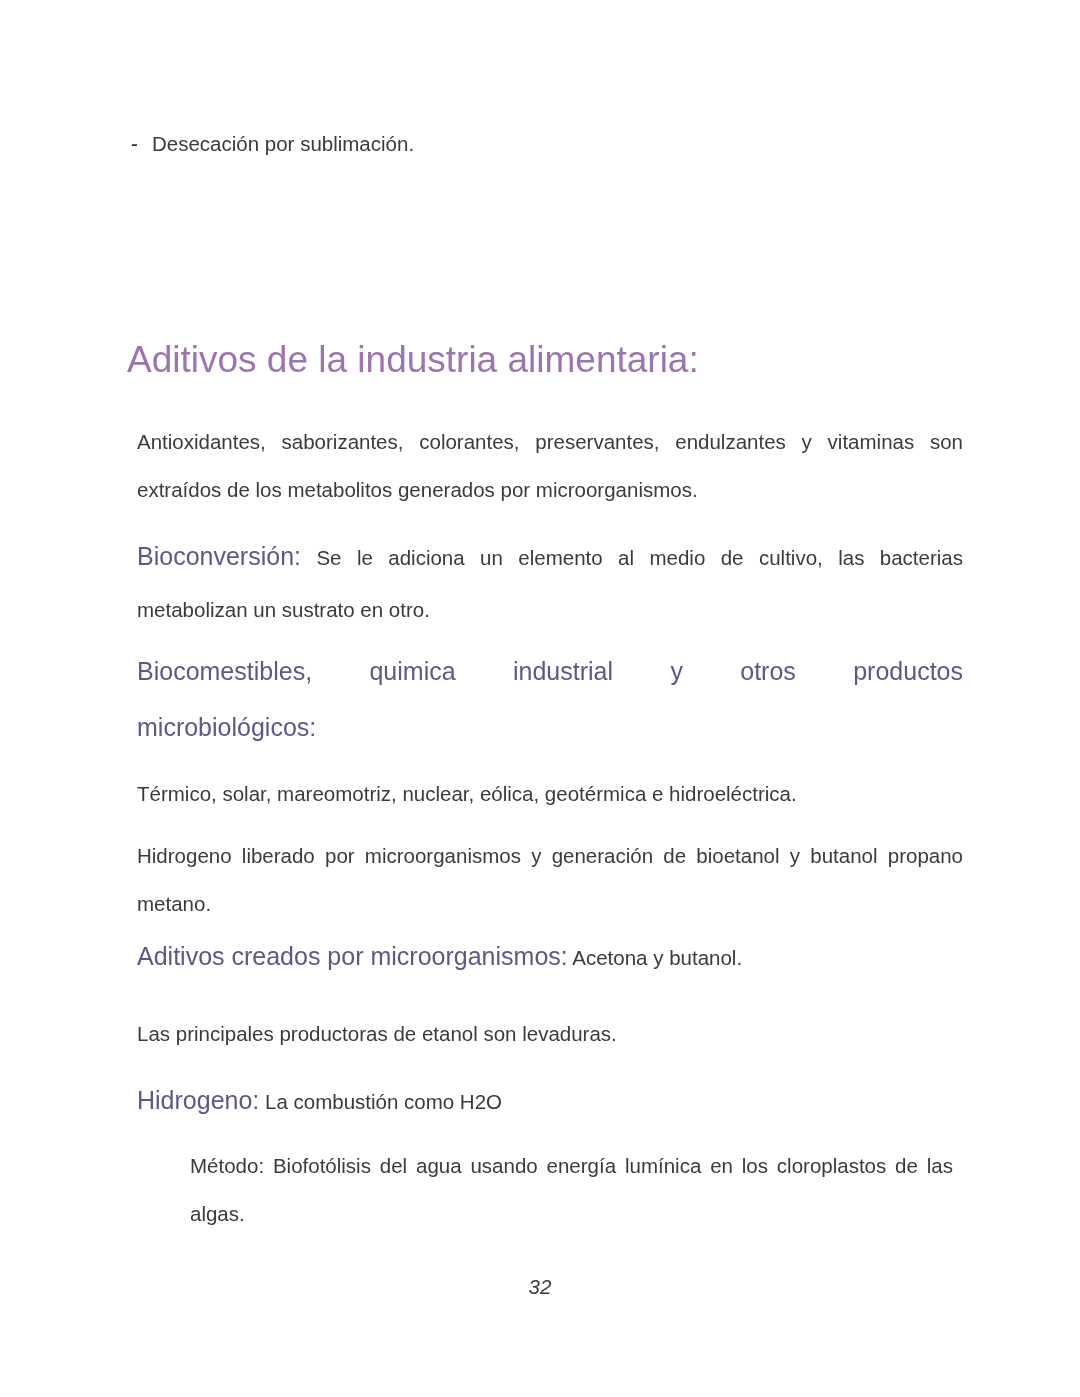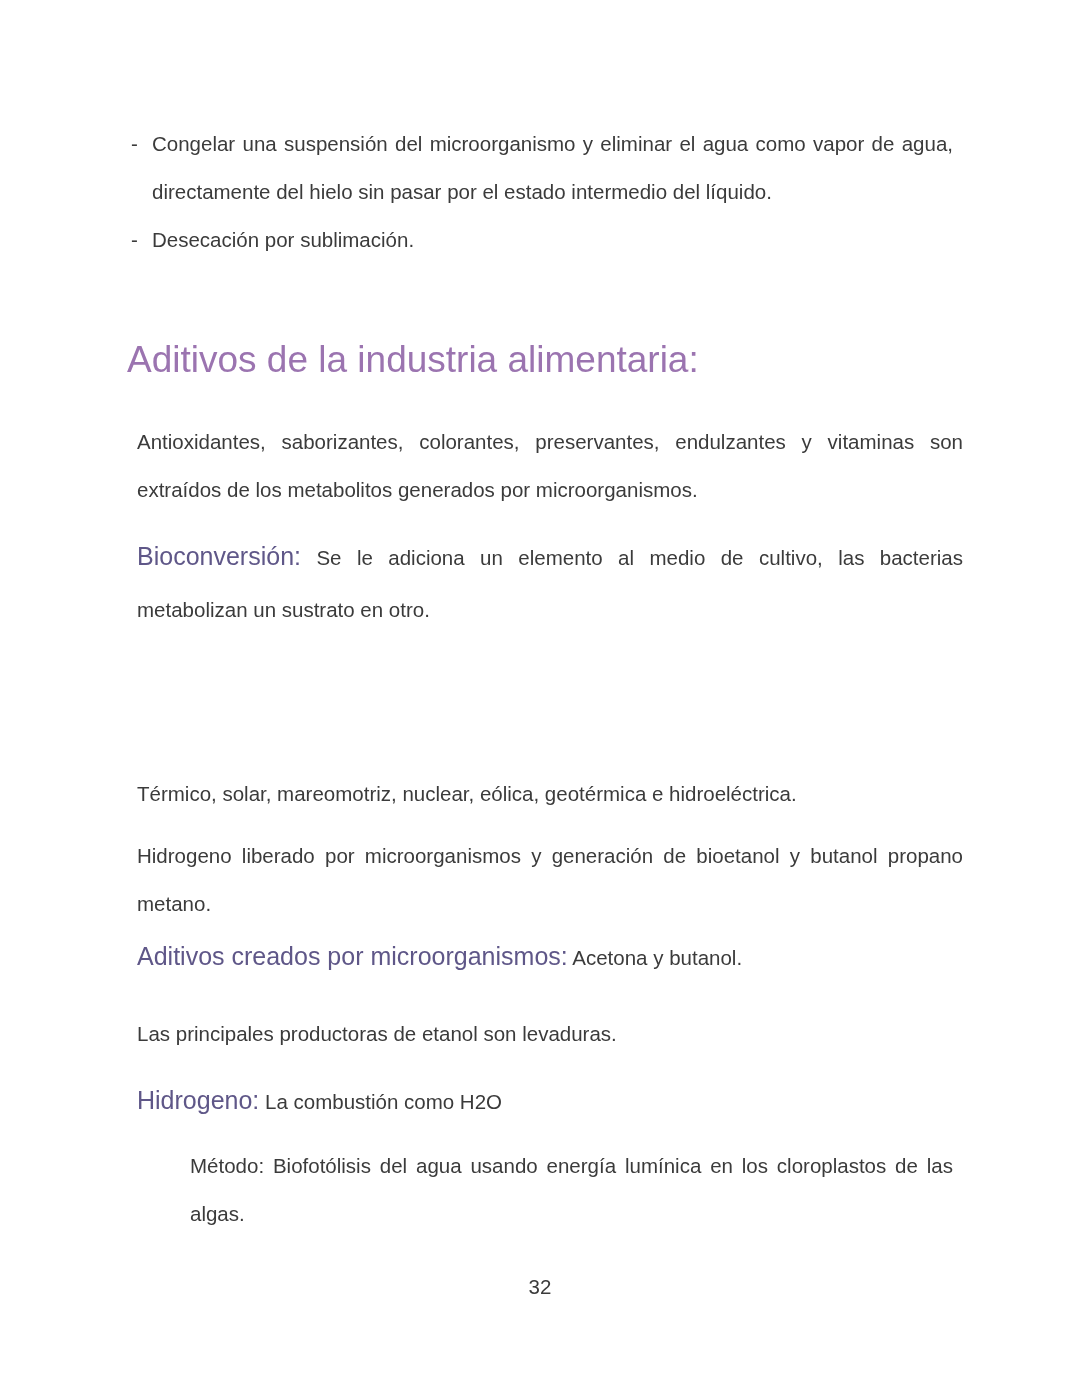--- a/index.html
+++ b/index.html
@@ -85,49 +85,51 @@
     }
     .page-number {
       position: absolute;
       top: 1272px;
       left: 0;
       width: 826px;
       text-align: center;
       font-size: 20.5px;
       line-height: 30px;
       color: #3b3b3b;
+      font-style: italic;
     }
   </style>
 </head>
 <body>
 
 <div class="page">
 
   <ul class="bullet-list">
     <li class="bullet-item">
       <span class="bullet-dash">-</span>
-      <span>Congelar una suspensión del microorganismo y eliminar el agua como vapor de agua, directamente del hielo sin pasar por el estado intermedio del líquido.</span>
     </li>
     <li class="bullet-item">
       <span class="bullet-dash">-</span>
       <span>Desecación por sublimación.</span>
     </li>
   </ul>
 
   <h1 class="h-main">Aditivos de la industria alimentaria:</h1>
 
   <div class="block" style="top:418px;">
     <p class="body-text">Antioxidantes, saborizantes, colorantes, preservantes, endulzantes y vitaminas son extraídos de los metabolitos generados por microorganismos.</p>
   </div>
 
   <div class="block" style="top:530px;">
     <p class="body-text" style="line-height:52px;"><span class="sub">Bioconversión:</span><span> Se le adiciona un elemento al medio de cultivo, las bacterias metabolizan un sustrato en otro.</span></p>
   </div>
 
   <div class="block" style="top:643px;">
+    <p class="sub-heading-line justify-last">Biocomestibles, quimica industrial y otros productos</p>
+    <p class="sub-heading-line">microbiológicos:</p>
   </div>
 
   <div class="block" style="top:770px;">
     <p class="body-text">Térmico, solar, mareomotriz, nuclear, eólica, geotérmica e hidroeléctrica.</p>
   </div>
 
   <div class="block" style="top:832px;">
     <p class="body-text">Hidrogeno liberado por microorganismos y generación de bioetanol y butanol propano metano.</p>
   </div>
 

